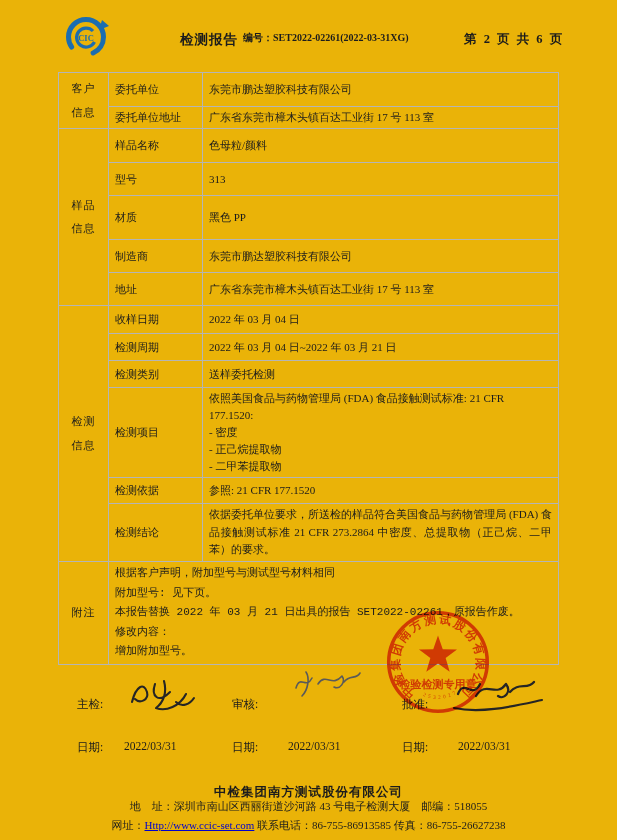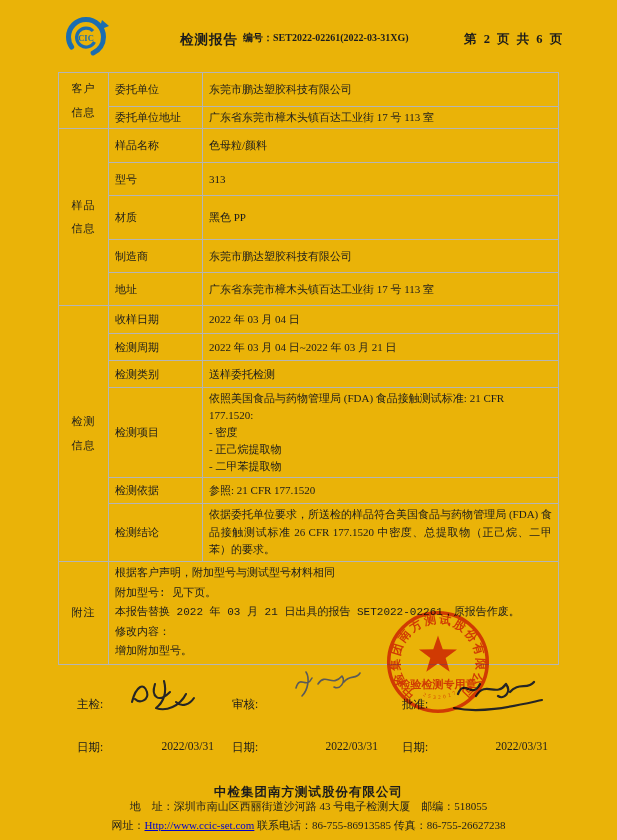--- a/index.html
+++ b/index.html
@@ -13,21 +13,21 @@
   
   table.report{position:absolute;left:58px;top:72px;width:501px;border-collapse:collapse;table-layout:fixed;}
   table.report td{border:1px solid #b5b5b5;font-size:11px;vertical-align:middle;padding:2px 6px;}
   td.group{text-align:center;white-space:pre-line;line-height:2.1;letter-spacing:1px;padding:2px 2px;}
   td.label{padding-left:9px;}
   td.value{padding-left:11px;padding-right:8px;white-space:pre-line;line-height:1.55;}
   td.concl{text-align:justify;line-height:1.6;}
   td.notes{line-height:1.78;padding-top:5px;padding-bottom:5px;font-family:Liberation Mono, monospace;}
   
   .abs{position:absolute;font-size:11.5px;white-space:nowrap;}
-  .sig-date-val{display:inline-block;width:90px;text-align:right;}
+  .sig-date-val{display:inline-block;width:90px;text-align:left;}
   .sig{position:absolute;}
   .sig path{fill:none;stroke:#252525;stroke-linecap:round;stroke-linejoin:round;}
   .sig.light path{stroke:#5a5a5a;}
   
   .stamp{position:absolute;left:372px;top:596px;opacity:.88;mix-blend-mode:multiply;}
   
   .foot{position:absolute;left:0;width:617px;text-align:center;}
   .foot.company{top:784px;font-size:12.5px;font-weight:700;letter-spacing:1px;}
   .foot.addr{top:799px;font-size:11px;}
   .foot.web{top:818px;font-size:11px;}
@@ -113,21 +113,21 @@
 - 密度
 - 正己烷提取物
 - 二甲苯提取物</td>
       </tr>
       <tr style="height:26px">
         <td class="label">检测依据</td>
         <td class="value">参照: 21 CFR 177.1520</td>
       </tr>
       <tr style="height:50px">
         <td class="label">检测结论</td>
-        <td class="value concl">依据委托单位要求，所送检的样品符合美国食品与药物管理局 (FDA) 食品接触测试标准 26 CFR 177.1520 中密度、总提取物（正己烷、二甲苯）的要求。</td>
+        <td class="value concl">依据委托单位要求，所送检的样品符合美国食品与药物管理局 (FDA) 食品接触测试标准 21 CFR 273.2864 中密度、总提取物（正己烷、二甲苯）的要求。</td>
       </tr>
 
       <tr style="height:92px">
         <td class="group">附注</td>
         <td class="value notes" colspan="2">根据客户声明，附加型号与测试型号材料相同
 附加型号: 见下页。
 本报告替换 2022 年 03 月 21 日出具的报告 SET2022-02261，原报告作废。
 修改内容：
 增加附加型号。</td>
       </tr>

